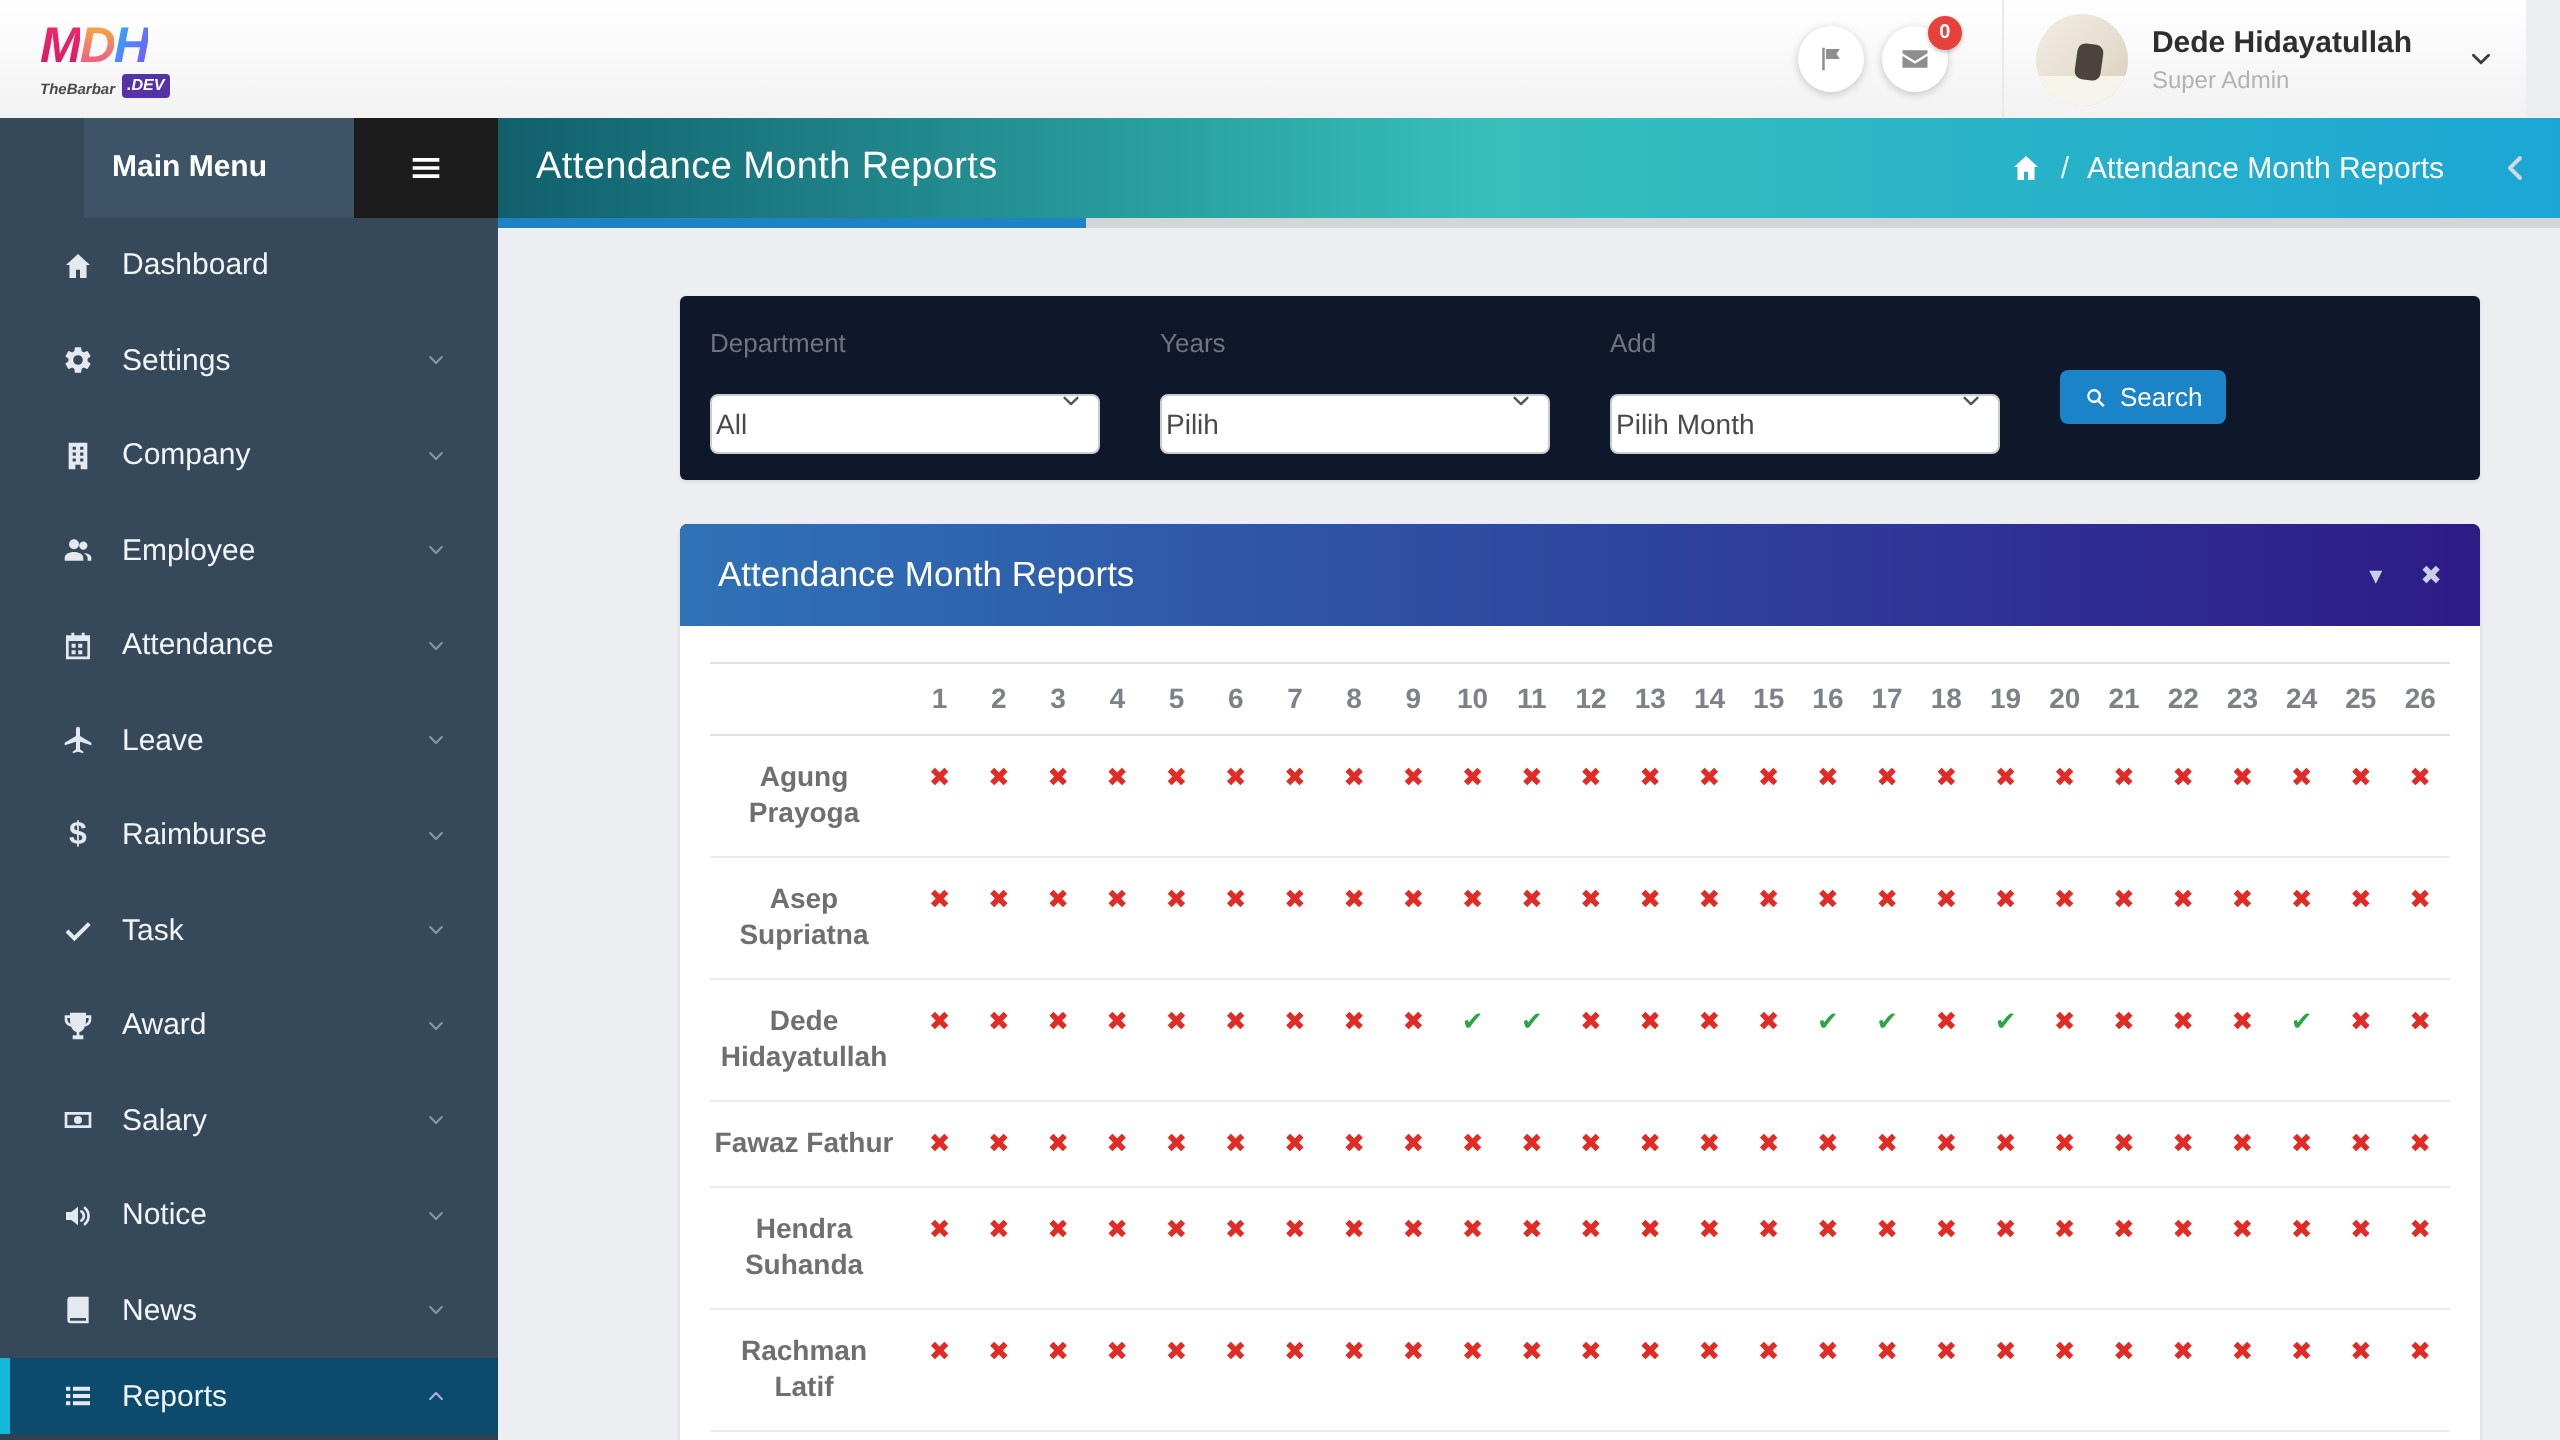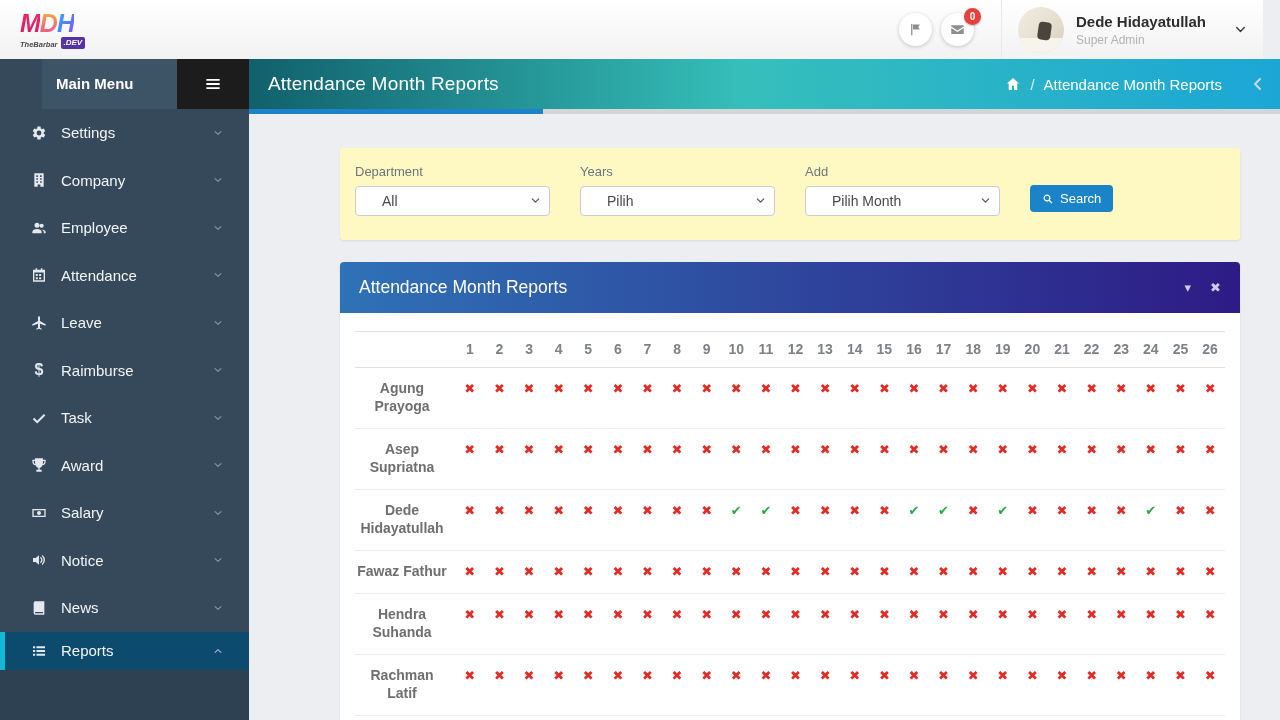--- a/index.html
+++ b/index.html
@@ -48,26 +48,26 @@
   .ph-title { margin-left:19px; font-size:19px; color:#fff; font-weight:500; letter-spacing:.2px; }
   .crumbs { margin-left:auto; display:flex; align-items:center; color:#fff; font-size:15px; }
   .crumb-home { font-size:16px; color:#fff; display:flex; cursor:pointer; }
   .crumb-sep { margin:0 9px; color:rgba(255,255,255,.85); }
   .ph-back { margin:0 14px 0 28px; color:#cdd9e0; font-size:16px; cursor:pointer; display:flex; }
   .strip { position:absolute; top:109px; left:249px; right:0; height:5px; background:#d2d6d9; z-index:10; }
   .strip-fill { position:absolute; left:0; top:0; height:100%; width:294px; background:#1d82c6; }
 
   
   .content { position:absolute; top:114px; left:249px; right:0; bottom:0; overflow:hidden; }
-  .card { margin-left:91px; width:900px; background:#fef9c3; border-radius:3px; box-shadow:0 1px 2px rgba(0,0,0,.09); }
+  .card { margin-left:91px; width:900px; background:#0f172a; border-radius:3px; box-shadow:0 1px 2px rgba(0,0,0,.09); }
   .filter-card { margin-top:34px; height:92px; display:flex; padding:16px 15px; }
   .f-group { width:195px; margin-right:30px; }
   .f-label { font-size:13px; color:#6d757d; margin-bottom:7px; }
   .sel-wrap { position:relative; }
-  .sel-wrap select { width:100%; height:30px; border:1px solid #c8cdd2; border-radius:4px; background:#fff; font-size:14px; color:#4a4a4a; padding:0 22px 0 26px; appearance:none; -webkit-appearance:none; font-family:inherit; }
+  .sel-wrap select { width:100%; height:30px; border:1px solid #c8cdd2; border-radius:4px; background:#fff; font-size:14px; color:#4a4a4a; padding:0 22px 0 2px; appearance:none; -webkit-appearance:none; font-family:inherit;margin-top:11px; }
   .sel-caret { position:absolute; right:9px; top:9px; font-size:11px; color:#555; pointer-events:none; }
   .search-btn { margin-top:21px; height:27px; padding:0 12px; background:#1b84c8; border:none; border-radius:4px; color:#fff; font-size:13px; display:flex; align-items:center; cursor:pointer; font-family:inherit; }
   .search-btn .icon { font-size:12px; margin-right:6px; }
 
   
   .report-panel { margin-top:22px; border-radius:4px 4px 0 0; overflow:hidden; box-shadow:0 1px 2px rgba(0,0,0,.12); }
   .panel-head { height:51px; background:linear-gradient(90deg,#2f72b6 0%,#2e1b85 100%); display:flex; align-items:center; padding:0 19px; }
   .panel-title { font-size:17.5px; color:#fff; font-weight:500; }
   .panel-tools { margin-left:auto; display:flex; align-items:center; }
   .p-tool { color:#c8cfe6; cursor:pointer; }
@@ -130,20 +130,28 @@
     <div class="main-menu-label">Main Menu</div>
     <button class="hamburger-btn">
         <span class="icon">
           <svg viewBox="0 0 24 24" xmlns="http://www.w3.org/2000/svg">
             <path d="M4 6h16v2.2H4zm0 4.9h16v2.2H4zm0 4.9h16v2.2H4z"></path>
           </svg>
         </span>
       </button>
   </div>
   <div class="side-items">
+      <div class="side-item">
+        <span class="s-icon icon">
+          <svg viewBox="0 0 24 24" xmlns="http://www.w3.org/2000/svg">
+            <path d="M12 3l9 8.2h-2.6V21h-4.9v-6.2h-3V21H5.6v-9.8H3z"></path>
+          </svg>
+        </span>
+        <span class="s-label">Dashboard</span>
+      </div>
       <div class="side-item">
         <span class="s-icon icon">
           <svg viewBox="0 0 24 24" xmlns="http://www.w3.org/2000/svg">
             <path d="M19.14 12.94c.04-.3.06-.61.06-.94 0-.32-.02-.64-.07-.94l2.03-1.58a.49.49 0 00.12-.61l-1.92-3.32a.49.49 0 00-.59-.22l-2.39.96c-.5-.38-1.03-.7-1.62-.94l-.36-2.54a.48.48 0 00-.48-.41h-3.84c-.24 0-.43.17-.47.41l-.36 2.54c-.59.24-1.13.57-1.62.94l-2.39-.96a.49.49 0 00-.59.22L2.74 8.87a.49.49 0 00.12.61l2.03 1.58c-.05.3-.09.63-.09.94s.02.64.07.94l-2.03 1.58a.49.49 0 00-.12.61l1.92 3.32c.12.22.37.29.59.22l2.39-.96c.5.38 1.03.7 1.62.94l.36 2.54c.05.24.24.41.48.41h3.84c.24 0 .44-.17.47-.41l.36-2.54c.59-.24 1.13-.56 1.62-.94l2.39.96c.22.08.47 0 .59-.22l1.92-3.32a.49.49 0 00-.12-.61zM12 15.6A3.6 3.6 0 1115.6 12 3.6 3.6 0 0112 15.6z"></path>
           </svg>
         </span>
         <span class="s-label">Settings</span>
         <span class="s-chev icon">
           <svg viewBox="0 0 24 24" xmlns="http://www.w3.org/2000/svg">
             <path d="M5 8.5l7 7 7-7" fill="none" stroke="currentColor" stroke-width="2.6" stroke-linecap="round" stroke-linejoin="round"></path>

